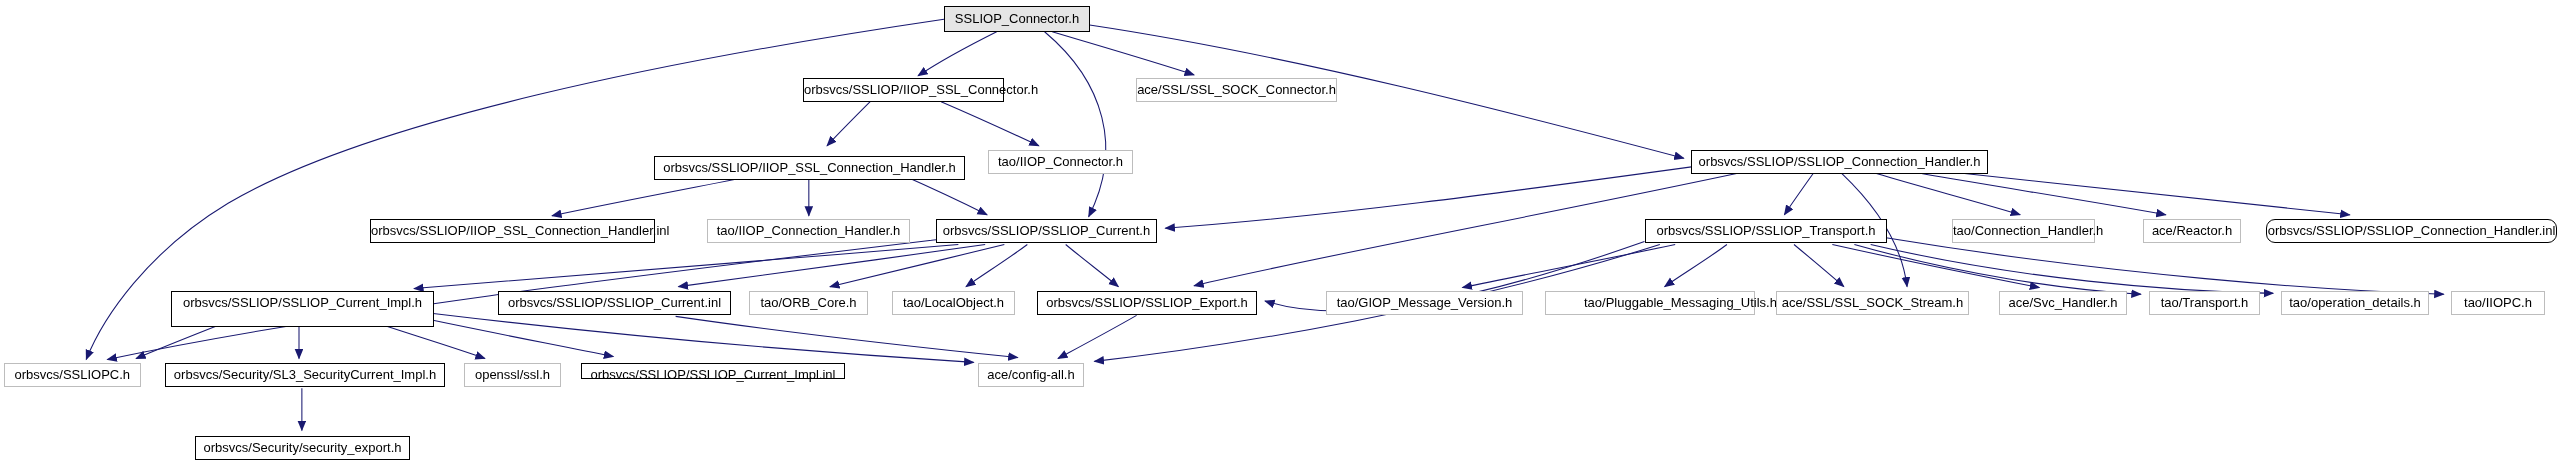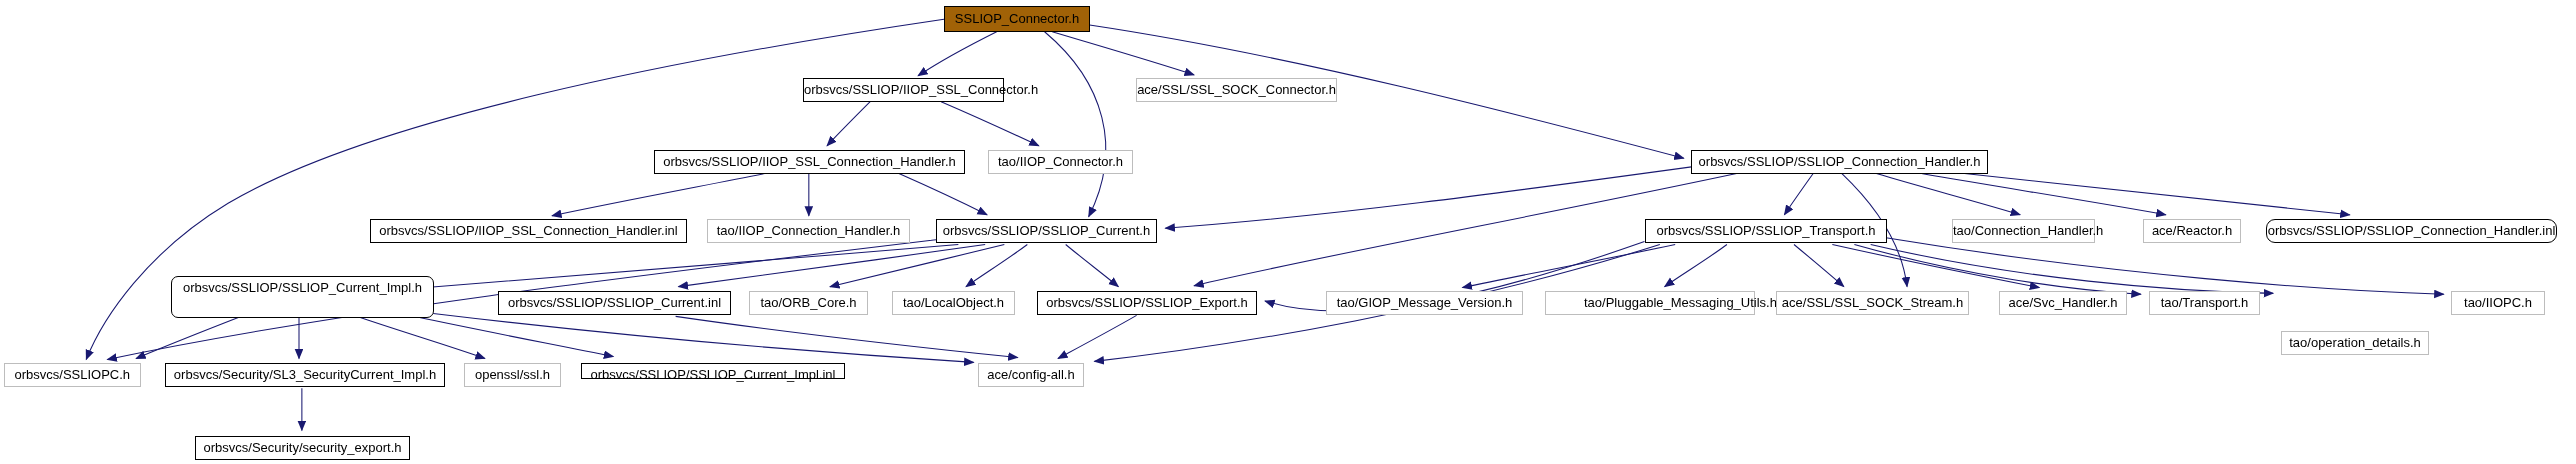--- a/index.html
+++ b/index.html
@@ -60,44 +60,44 @@
         <path d="M252,330 C216,344 178,359 142,374" class="edge" stroke="#191970" marker-end="url(#arrowhead)"></path>
         <path d="M312,330 L312,374" class="edge" stroke="#191970" marker-end="url(#arrowhead)"></path>
         <path d="M372,330 C416,345 466,360 506,374" class="edge" stroke="#191970" marker-end="url(#arrowhead)"></path>
         <path d="M432,330 C502,345 576,359 640,372" class="edge" stroke="#191970" marker-end="url(#arrowhead)"></path>
         <path d="M452,327 C660,352 872,369 1016,378" class="edge" stroke="#191970" marker-end="url(#arrowhead)"></path>
         <path d="M705,330 C815,346 945,361 1062,373" class="edge" stroke="#191970" marker-end="url(#arrowhead)"></path>
         <path d="M315,405 L315,449" class="edge" stroke="#191970" marker-end="url(#arrowhead)"></path>
       </g>
   </svg>
   <div id="nodes">
-      <div class="node root" style="left: 944px; top: 5.8px; width: 146px; height: 26px; line-height: 24px; background: #a16207;">SSLIOP_Connector.h</div>
+      <div class="node root" style="left: 944px; top: 5.8px; width: 146px; height: 26px; line-height: 24px; background: #e5e5e5;">SSLIOP_Connector.h</div>
       <div class="node internal" style="left: 803px; top: 78px; width: 201px; height: 24px; line-height: 22px;">orbsvcs/SSLIOP/IIOP_SSL_Connector.h</div>
       <div class="node external" style="left: 1136px; top: 78px; width: 201px; height: 24px; line-height: 22px; border-color: rgb(189, 189, 189);">ace/SSL/SSL_SOCK_Connector.h</div>
-      <div class="node internal" style="left: 654px; top: 150px; width: 311px; height: 24px; line-height: 22px;">orbsvcs/SSLIOP/IIOP_SSL_Connection_Handler.h</div>
+      <div class="node internal" style="left: 654px; top: 156px; width: 311px; height: 24px; line-height: 22px;">orbsvcs/SSLIOP/IIOP_SSL_Connection_Handler.h</div>
       <div class="node external" style="left: 988px; top: 150px; width: 145px; height: 24px; line-height: 22px; border-color: rgb(189, 189, 189);">tao/IIOP_Connector.h</div>
       <div class="node internal" style="left: 1691px; top: 150px; width: 297px; height: 24px; line-height: 22px;">orbsvcs/SSLIOP/SSLIOP_Connection_Handler.h</div>
-      <div class="node internal" style="left: 370px; top: 219px; width: 317px; height: 24px; line-height: 22px;">orbsvcs/SSLIOP/IIOP_SSL_Connection_Handler.inl</div>
+      <div class="node internal" style="left: 370px; top: 219px; width: 285px; height: 24px; line-height: 22px;">orbsvcs/SSLIOP/IIOP_SSL_Connection_Handler.inl</div>
       <div class="node external" style="left: 707px; top: 219px; width: 203px; height: 24px; line-height: 22px; border-color: rgb(189, 189, 189);">tao/IIOP_Connection_Handler.h</div>
       <div class="node internal" style="left: 936px; top: 219px; width: 221px; height: 24px; line-height: 22px;">orbsvcs/SSLIOP/SSLIOP_Current.h</div>
       <div class="node internal" style="left: 1645px; top: 219px; width: 242px; height: 24px; line-height: 22px;">orbsvcs/SSLIOP/SSLIOP_Transport.h</div>
       <div class="node external" style="left: 1952px; top: 219px; width: 143px; height: 24px; line-height: 22px; border-color: rgb(189, 189, 189);">tao/Connection_Handler.h</div>
       <div class="node external" style="left: 2143px; top: 219px; width: 98px; height: 24px; line-height: 22px; border-color: rgb(189, 189, 189);">ace/Reactor.h</div>
       <div class="node internal" style="left: 2266px; top: 219px; width: 291px; height: 24px; line-height: 22px; border-radius: 9px;">orbsvcs/SSLIOP/SSLIOP_Connection_Handler.inl</div>
-      <div class="node internal" style="left: 171px; top: 276px; width: 263px; height: 42px; line-height: 22px; border-radius: 7px;">orbsvcs/SSLIOP/SSLIOP_Current_Impl.h</div>
+      <div class="node internal" style="left: 171px; top: 291px; width: 263px; height: 36px; line-height: 22px;">orbsvcs/SSLIOP/SSLIOP_Current_Impl.h</div>
       <div class="node internal" style="left: 498px; top: 291px; width: 233px; height: 24px; line-height: 22px;">orbsvcs/SSLIOP/SSLIOP_Current.inl</div>
       <div class="node external" style="left: 749px; top: 291px; width: 119px; height: 24px; line-height: 22px; border-color: rgb(189, 189, 189);">tao/ORB_Core.h</div>
       <div class="node external" style="left: 892px; top: 291px; width: 123px; height: 24px; line-height: 22px; border-color: rgb(189, 189, 189);">tao/LocalObject.h</div>
       <div class="node internal" style="left: 1037px; top: 291px; width: 220px; height: 24px; line-height: 22px;">orbsvcs/SSLIOP/SSLIOP_Export.h</div>
       <div class="node external" style="left: 1326px; top: 291px; width: 197px; height: 24px; line-height: 22px; border-color: rgb(189, 189, 189);">tao/GIOP_Message_Version.h</div>
       <div class="node external" style="left: 1545px; top: 291px; width: 210px; height: 24px; line-height: 22px; border-color: rgb(189, 189, 189); padding-left: 38px;">tao/Pluggable_Messaging_Utils.h</div>
       <div class="node external" style="left: 1776px; top: 291px; width: 193px; height: 24px; line-height: 22px; border-color: rgb(189, 189, 189);">ace/SSL/SSL_SOCK_Stream.h</div>
       <div class="node external" style="left: 1999px; top: 291px; width: 128px; height: 24px; line-height: 22px; border-color: rgb(189, 189, 189);">ace/Svc_Handler.h</div>
       <div class="node external" style="left: 2149px; top: 291px; width: 111px; height: 24px; line-height: 22px; border-color: rgb(189, 189, 189);">tao/Transport.h</div>
-      <div class="node external" style="left: 2281px; top: 291px; width: 148px; height: 24px; line-height: 22px; border-color: rgb(189, 189, 189); margin-top: 40px;">tao/operation_details.h</div>
+      <div class="node external" style="left: 2281px; top: 291px; width: 148px; height: 24px; line-height: 22px; border-color: rgb(189, 189, 189);">tao/operation_details.h</div>
       <div class="node external" style="left: 2451px; top: 291px; width: 94px; height: 24px; line-height: 22px; border-color: rgb(189, 189, 189);">tao/IIOPC.h</div>
       <div class="node external" style="left: 3.8px; top: 363px; width: 137px; height: 24px; line-height: 22px; border-color: rgb(189, 189, 189);">orbsvcs/SSLIOPC.h</div>
       <div class="node internal" style="left: 165px; top: 363px; width: 280px; height: 24px; line-height: 22px;">orbsvcs/Security/SL3_SecurityCurrent_Impl.h</div>
       <div class="node external" style="left: 464px; top: 363px; width: 97px; height: 24px; line-height: 22px; border-color: rgb(189, 189, 189);">openssl/ssl.h</div>
       <div class="node internal" style="left: 581px; top: 363px; width: 264px; height: 16px; line-height: 22px;">orbsvcs/SSLIOP/SSLIOP_Current_Impl.inl</div>
       <div class="node external" style="left: 978px; top: 363px; width: 106px; height: 24px; line-height: 22px; border-color: rgb(189, 189, 189);">ace/config-all.h</div>
       <div class="node internal" style="left: 195px; top: 436px; width: 215px; height: 24px; line-height: 22px;">orbsvcs/Security/security_export.h</div>
     </div>
 </div>
 

